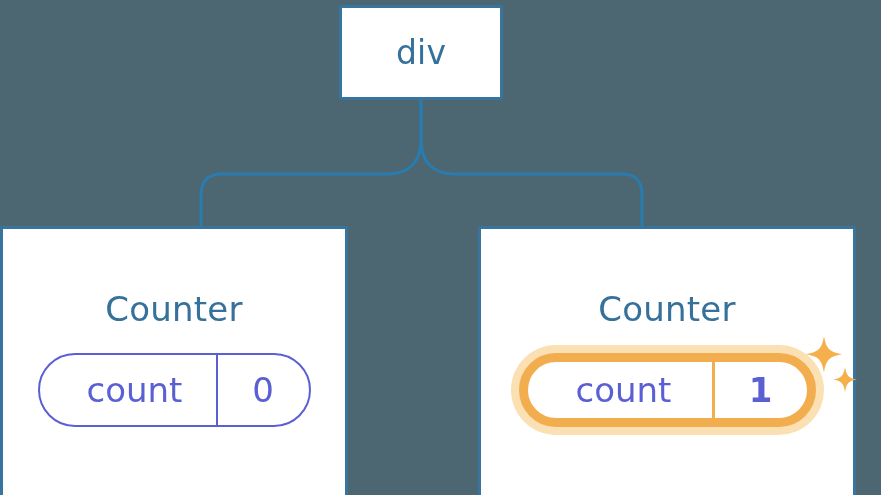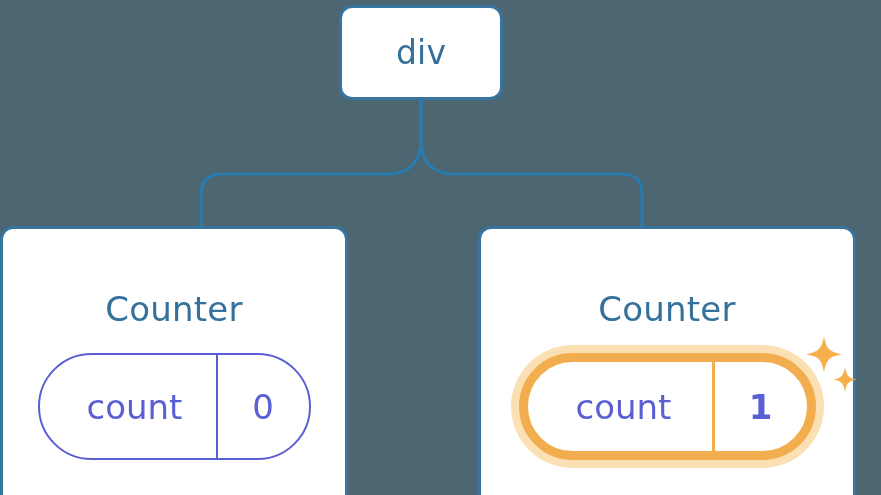--- a/index.html
+++ b/index.html
@@ -26,21 +26,21 @@
     width: 881px;
     height: 495px;
     pointer-events: none;
   }
 
   
   .node {
     position: absolute;
     background: #ffffff;
     border: 3px solid #37749e;
-    border-radius: 13px;
+    border-radius: 2px;
     box-sizing: border-box;
     display: flex;
     flex-direction: column;
     align-items: center;
   }
 
   
   #root-node {
     left: 339px;
     top: 5px;
@@ -78,21 +78,21 @@
 
   
   .pill-wrap {
     position: relative;
     display: inline-block;
   }
   .pill {
     position: relative;
     display: flex;
     align-items: stretch;
-    height: 107px;
+    height: 74px;
     border: 2px solid #5b5fd4;
     border-radius: 60px;
     box-sizing: border-box;
     background: #ffffff;
   }
   .pill-key,
   .pill-val {
     display: flex;
     align-items: center;
     justify-content: center;

